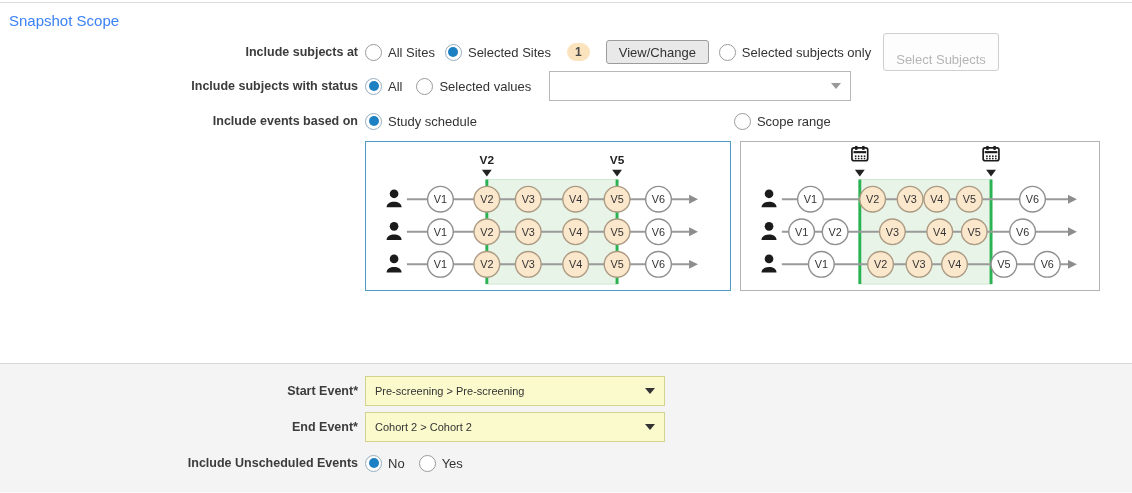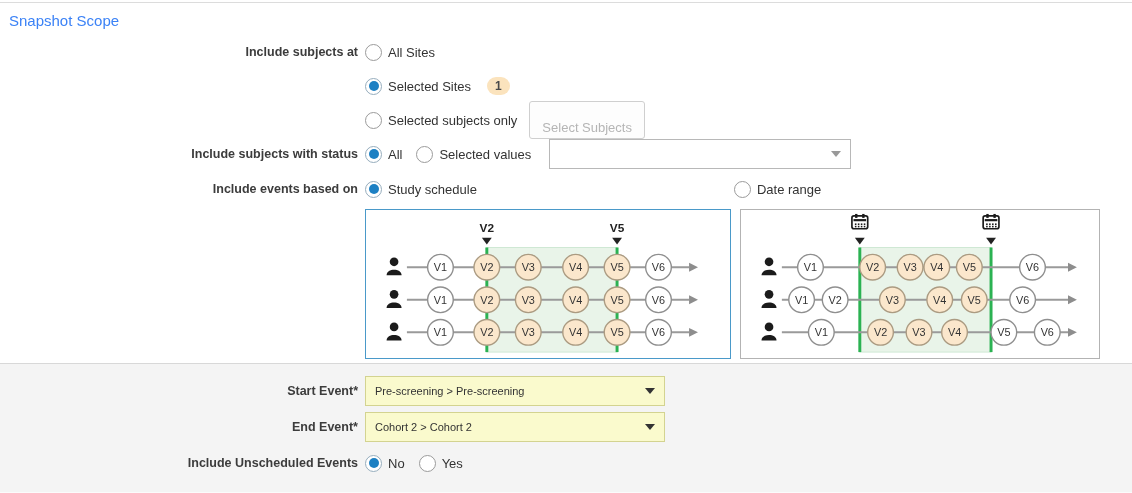--- a/index.html
+++ b/index.html
@@ -10,21 +10,21 @@
   .section-top { background:#fff; border-top:1px solid #dcdcdc; margin-top:2px;
     height:361px; }
   .page-title { font-size:15px; color:#3b82f6; padding:9px 0 0 9px; height:31px; }
 
   .frow { display:flex; align-items:center; }
   .frow.top { align-items:flex-start; }
   .flabel { width:365px; flex:none; text-align:right; padding-right:7px;
     font-weight:bold; font-size:12.5px; color:#3c3c3c; }
   .frow.top .flabel { line-height:24px; }
 
-  .opt-stack { display:flex; flex-direction:column; gap:10px; }
+  .opt-stack { display:flex; flex-direction:row; gap:10px; }
   .opt-row { display:flex; align-items:center; height:24px; }
 
   .radio { width:17px; height:17px; border-radius:50%; background:#fff;
     border:1px solid #9b9b9b; display:inline-block; position:relative; flex:none; }
   .radio.checked { border-color:#96adbd; }
   .radio.checked::after { content:""; position:absolute; inset:2.5px;
     border-radius:50%; background:#1d80c3; }
   .rlabel { font-size:13px; color:#333; margin-left:6px; white-space:nowrap; }
 
   .badge { background:#fbe3bd; border-radius:10px; padding:2px 8px;
@@ -74,20 +74,21 @@
       <div class="flabel">Include subjects at</div>
       <div class="opt-stack">
         <div class="opt-row">
           <span class="radio"></span>
           <span class="rlabel">All Sites</span>
         </div>
         <div class="opt-row">
           <span class="radio checked"></span>
           <span class="rlabel">Selected Sites</span>
           <span class="badge">1</span>
+          <button class="btn">View/Change</button>
         </div>
         <div class="opt-row">
           <span class="radio"></span>
           <span class="rlabel">Selected subjects only</span>
           <button class="btn disabled">Select Subjects</button>
         </div>
       </div>
     </div>
 
     <div class="frow row-b">
@@ -107,21 +108,21 @@
     </div>
 
     <div class="frow row-c">
       <div class="flabel">Include events based on</div>
       <div class="grp">
         <span class="radio checked"></span>
         <span class="rlabel">Study schedule</span>
       </div>
       <div class="grp far">
         <span class="radio"></span>
-        <span class="rlabel">Date range</span>
+        <span class="rlabel">Scope range</span>
       </div>
     </div>
 
     <div class="panels">
       <div style="width:365px; flex:none;"></div>
       <svg width="366" height="150" viewBox="0 0 366 150" style="border: 1px solid rgb(74, 153, 201);">
           <rect x="121" y="38" width="132" height="106" fill="#e9f4e9" stroke="#cfe8d4"></rect>
           <line x1="121" y1="38" x2="121" y2="144" stroke="#2bb252" stroke-width="3"></line>
           <line x1="253" y1="38" x2="253" y2="144" stroke="#2bb252" stroke-width="3"></line>
           <line x1="40" y1="58" x2="326" y2="58" stroke="#9a9a9a" stroke-width="2"></line>

